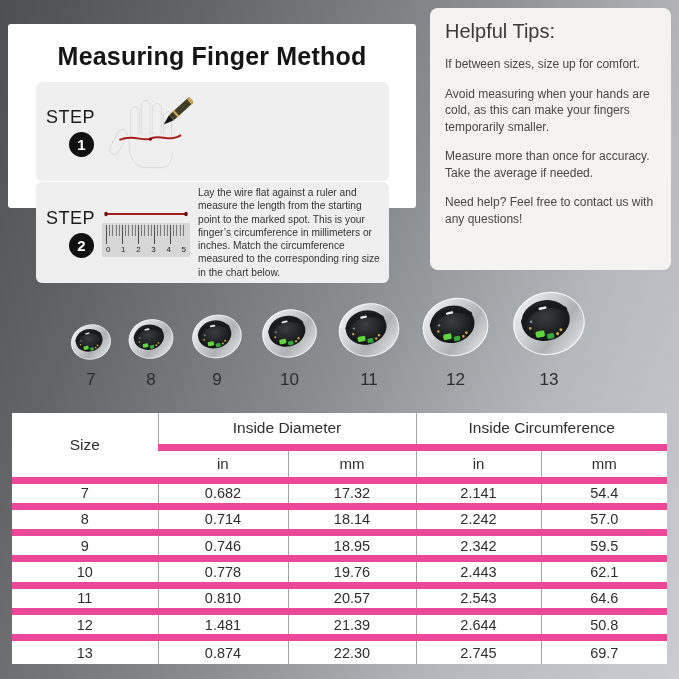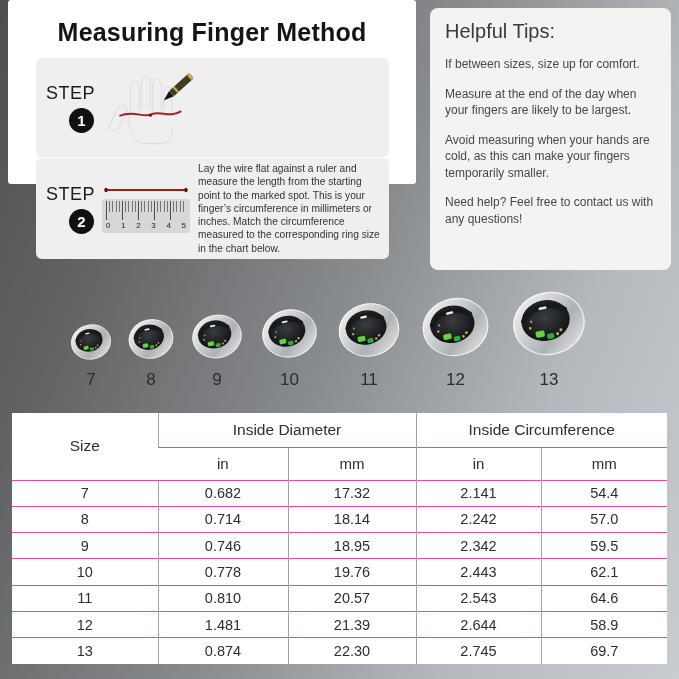--- a/index.html
+++ b/index.html
@@ -8,21 +8,21 @@
     font-family:"Liberation Sans","DejaVu Sans",sans-serif;
     background:#cfcfcf;
   }
   .page{
     position:relative; width:679px; height:679px; overflow:hidden;
     background:linear-gradient(112deg,#4e4f51 0%,#646567 22%,#8a8d90 50%,#b5b9bd 75%,#c9ccd0 100%);
   }
 
   
   .method-card{
-    position:absolute; left:8px; top:0; width:408px; height:184px;
+    position:absolute; left:8px; top:24px; width:408px; height:184px;
     background:#ffffff; border-radius:3px;
   }
   .method-title{
     margin-top:18px; text-align:center;
     font-size:25px; font-weight:bold; color:#151515; letter-spacing:.2px;
   }
   .step-box{
     position:absolute; left:28px; width:353px; height:99px;
     background:#efefef; border-radius:6px;
     display:flex; align-items:center; gap:8px; padding:4px 8px 4px 10px;
@@ -77,21 +77,21 @@
   .size-table{
     position:absolute; left:12px; top:413px; width:655px; height:251px;
     background:#ffffff; border-collapse:collapse; table-layout:fixed;
     color:#2e2e2e;
   }
   .size-table col.c0{ width:146px; } .size-table col.c1{ width:130px; }
   .size-table col.c2{ width:128px; } .size-table col.c3{ width:125px; }
   .size-table col.c4{ width:126px; }
   .size-table th, .size-table td{
     text-align:center; vertical-align:middle; font-weight:400;
-    border-left:1px solid #a3a3a3; border-top:1px solid #ec4899;
+    border-left:1px solid #a3a3a3; border-top:7px solid #ec4899;
   }
   .size-table tr > *:first-child{ border-left:none; }
   .size-table thead tr:first-child > *{ border-top:none; }
   .size-table .hrow1{ height:34px; } .size-table .hrow1 th{ font-size:15.5px; }
   .size-table .hrow2{ height:33px; } .size-table .hrow2 th{ font-size:15px; }
   .size-table tbody tr{ height:26px; }
   .size-table tbody td{ font-size:14.5px; }
 </style>
 </head>
 <body>
@@ -181,22 +181,22 @@
           </div>
         </div>
       </div>
       <p class="step-text">Lay the wire flat against a ruler and measure the length from the starting point to the marked spot. This is your finger’s circumference in millimeters or inches. Match the circumference measured to the corresponding ring size in the chart below.</p>
     </div>
   </div>
 
   <div class="tips-card">
     <h2 class="tips-title">Helpful Tips:</h2>
     <p class="tip">If between sizes, size up for comfort.</p>
-    <p class="tip">Measure at the end of the day when your fingers are likely to be largest.</p>
     <p class="tip">Avoid measuring when your hands are cold, as this can make your fingers temporarily smaller.</p>
+    <p class="tip">Measure more than once for accuracy. Take the average if needed.</p>
     <p class="tip">Need help? Feel free to contact us with any questions!</p>
   </div>
 
   <div class="rings-row">
     <figure class="ring-fig">
       <svg viewBox="0 0 100 92" width="50" height="46">
           <use href="#ring-shape"></use>
         </svg>
       <figcaption class="ring-size-label">7</figcaption>
     </figure>
@@ -293,21 +293,21 @@
         <td>0.810</td>
         <td>20.57</td>
         <td>2.543</td>
         <td>64.6</td>
       </tr>
       <tr>
         <td>12</td>
         <td>1.481</td>
         <td>21.39</td>
         <td>2.644</td>
-        <td>58.9</td>
+        <td>50.8</td>
       </tr>
       <tr>
         <td>13</td>
         <td>0.874</td>
         <td>22.30</td>
         <td>2.745</td>
         <td>69.7</td>
       </tr>
     </tbody>
   </table>

